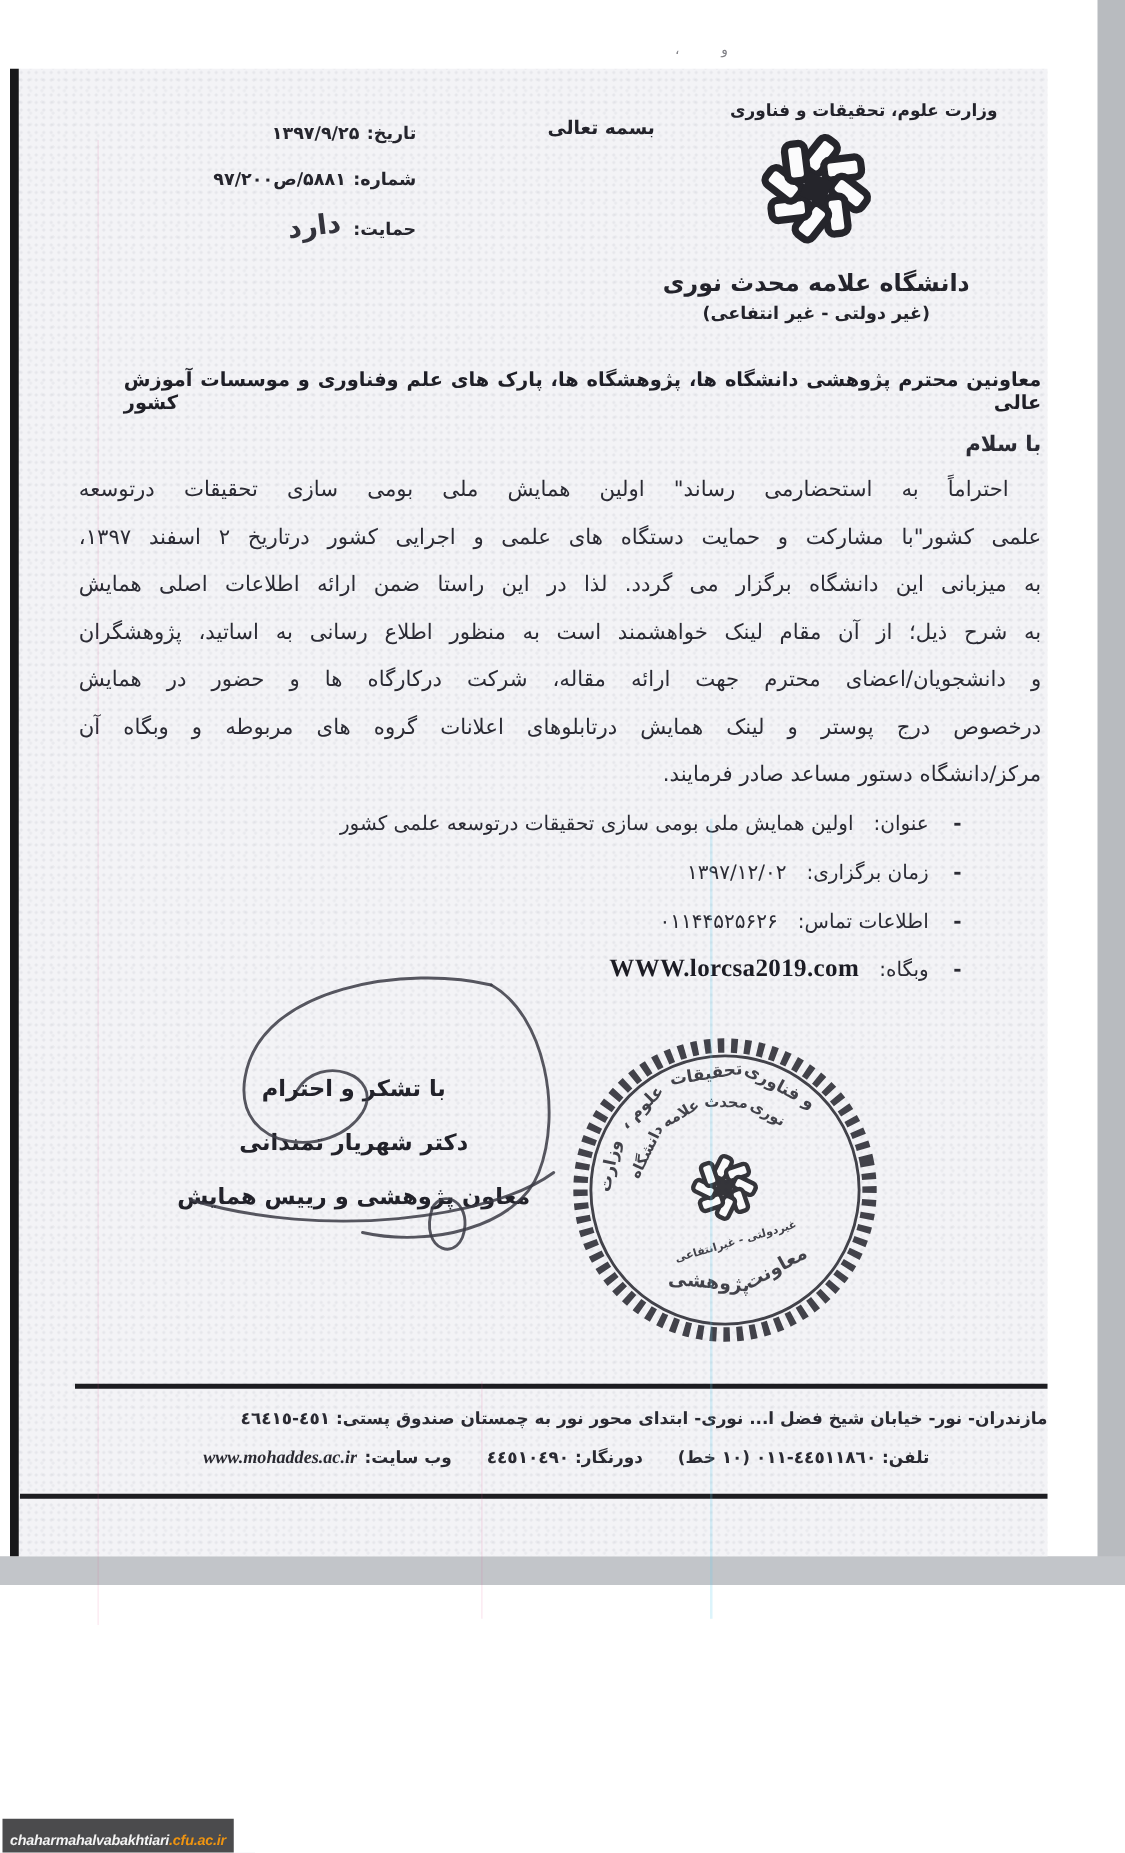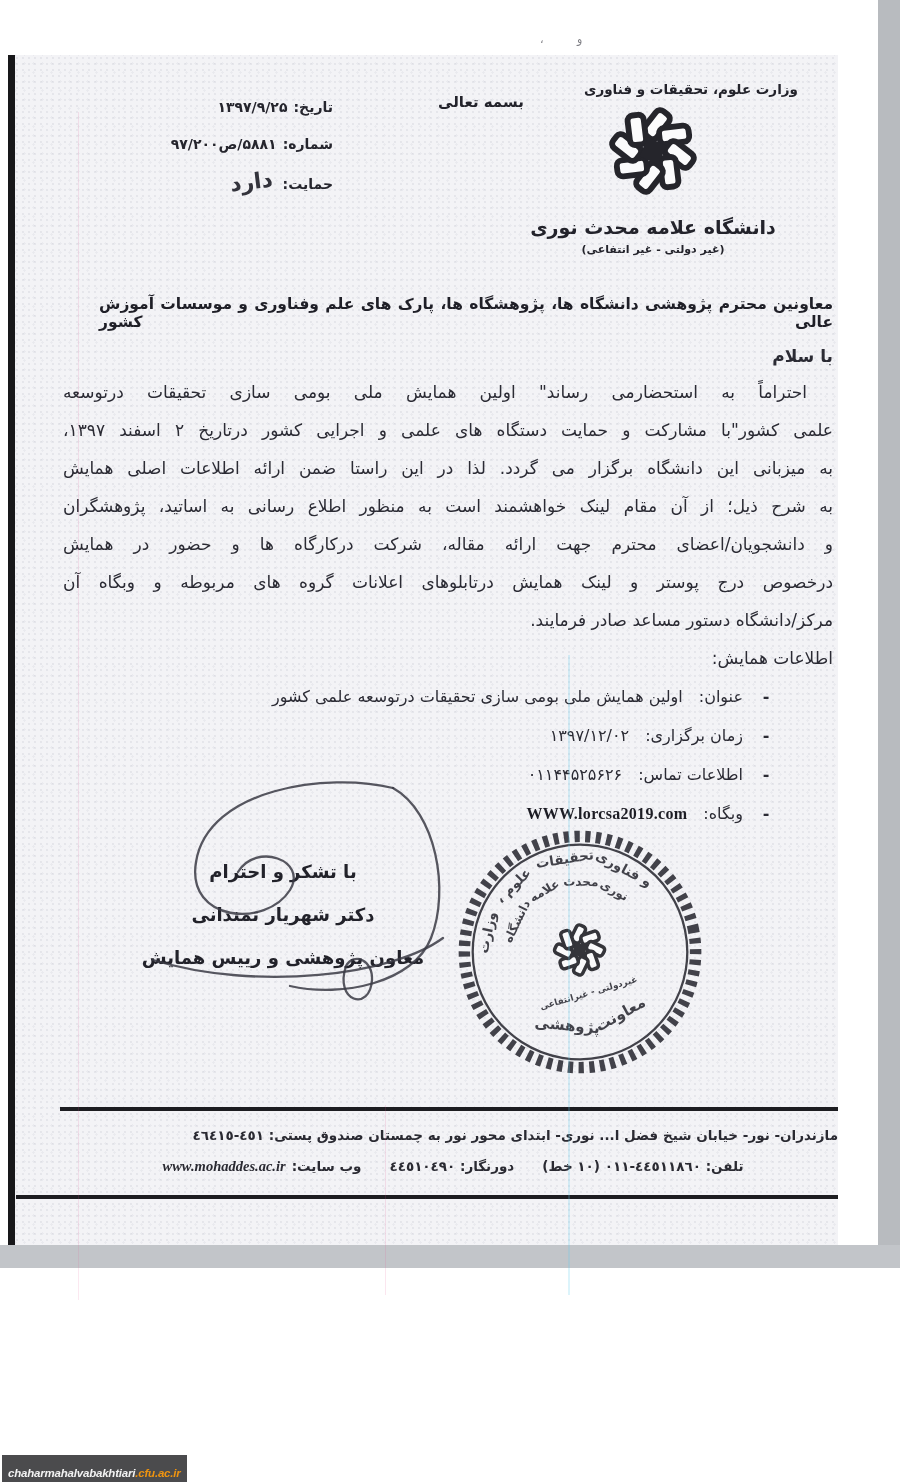--- a/index.html
+++ b/index.html
@@ -25,36 +25,36 @@
   .date-block{position:absolute;top:34px;left:117px;width:208px;direction:rtl;text-align:right;
     font-weight:bold;font-size:14px;line-height:37px;color:#25252d;}
   .date-block .lbl{margin-left:6px;}
   .handwriting{display:inline-block;font-size:22px;font-weight:bold;transform:rotate(-7deg);
     letter-spacing:1px;color:#33333c;margin-right:4px;}
   .bismillah{position:absolute;top:38px;left:430px;font-size:15px;font-weight:bold;direction:rtl;color:#23232b;}
   .ministry-block{position:absolute;top:26px;left:515px;width:260px;text-align:center;direction:rtl;color:#23232b;}
   .ministry-title{font-size:13.5px;font-weight:bold;transform:translateX(38px);}
   .logo{margin:9px auto 0 auto;width:90px;height:90px;display:block;}
   .univ-name{font-size:19px;font-weight:bold;margin-top:20px;}
-  .univ-note{font-size:11px;font-weight:bold;margin-top:5px;}
+  .univ-note{font-size:14px;font-weight:bold;margin-top:5px;}
   
   .letter-body{position:absolute;top:240px;left:55px;right:5px;direction:rtl;}
   .addressee{font-size:15.5px;font-weight:bold;text-align:justify;text-align-last:justify;color:#1f1f27;margin-left:36px;}
   .salam{font-size:17px;font-weight:bold;margin-top:15px;}
   .para{margin-top:7px;font-size:17px;line-height:38px;}
   .para-line{text-align:justify;text-align-last:justify;}
   .para-line.first{text-indent:26px;}
   .para-line.last{text-align-last:right;}
   .info-head{font-size:17px;line-height:38px;}
   ul.bullets{list-style:none;margin:6px 0 0 0;padding:0 60px 0 0;}
   ul.bullets li{display:flex;direction:rtl;align-items:baseline;gap:16px;margin-bottom:12px;
     font-size:16px;line-height:27px;}
   .dash{width:14px;text-align:center;font-weight:bold;}
   .b-label{white-space:nowrap;}
-  .url-value{font-family:"Liberation Serif","DejaVu Serif",serif;font-weight:bold;font-size:16px;
+  .url-value{font-family:"Liberation Serif","DejaVu Serif",serif;font-weight:bold;font-size:20px;
     direction:ltr;letter-spacing:.3px;color:#1c1c24;}
   
   .sig-block{position:absolute;top:795px;left:110px;width:330px;text-align:center;direction:rtl;
     font-size:18px;font-weight:bold;line-height:43px;color:#22222a;}
   .sig-svg{position:absolute;top:715px;left:130px;width:330px;height:310px;pointer-events:none;}
   .sig-svg path{fill:none;stroke:#3a3a44;stroke-width:2.3;stroke-linecap:round;opacity:.85;}
   
   .stamp{position:absolute;top:772px;left:447px;width:250px;height:250px;transform:rotate(-12deg);opacity:.92;}
   .stamp circle{stroke:#34343c;fill:none;}
   .stamp text{fill:#34343c;font-family:"DejaVu Sans",sans-serif;font-weight:bold;direction:rtl;text-anchor:middle;}
@@ -155,21 +155,20 @@
       <div class="salam">با سلام</div>
       <div class="para">
         <div class="para-line first">احتراماً به استحضارمی رساند" اولین همایش ملی بومی سازی تحقیقات درتوسعه</div>
         <div class="para-line">علمی کشور"با مشارکت و حمایت دستگاه های علمی و اجرایی کشور درتاریخ ۲ اسفند ۱۳۹۷،</div>
         <div class="para-line">به میزبانی این دانشگاه برگزار می گردد. لذا در این راستا ضمن ارائه اطلاعات اصلی همایش</div>
         <div class="para-line">به شرح ذیل؛ از آن مقام لینک خواهشمند است به منظور اطلاع رسانی به اساتید، پژوهشگران</div>
         <div class="para-line">و دانشجویان/اعضای محترم جهت ارائه مقاله، شرکت درکارگاه ها و حضور در همایش</div>
         <div class="para-line">درخصوص درج پوستر و لینک همایش درتابلوهای اعلانات گروه های مربوطه و وبگاه آن</div>
         <div class="para-line last">مرکز/دانشگاه دستور مساعد صادر فرمایند.</div>
       </div>
-      <div class="info-head">اطلاعات همایش:</div>
       <ul class="bullets">
         <li>
           <span class="dash">-</span>
           <span class="b-label">عنوان:</span>
           <span>اولین همایش ملی بومی سازی تحقیقات درتوسعه علمی کشور</span>
         </li>
         <li>
           <span class="dash">-</span>
           <span class="b-label">زمان برگزاری:</span>
           <span>۱۳۹۷/۱۲/۰۲</span>

